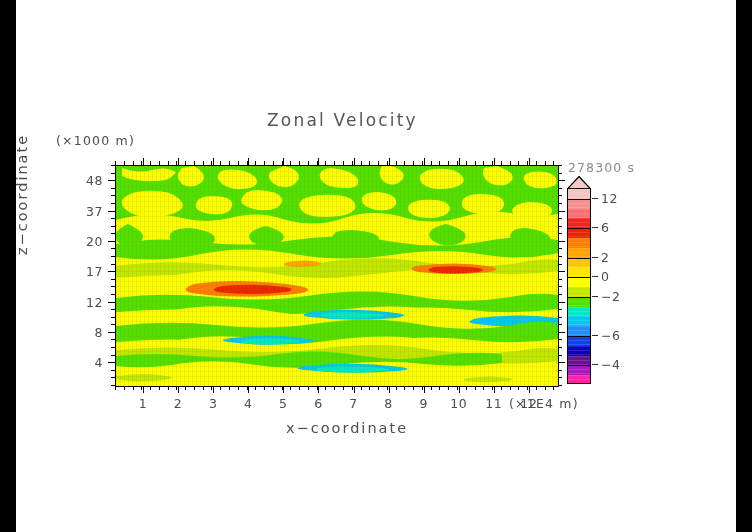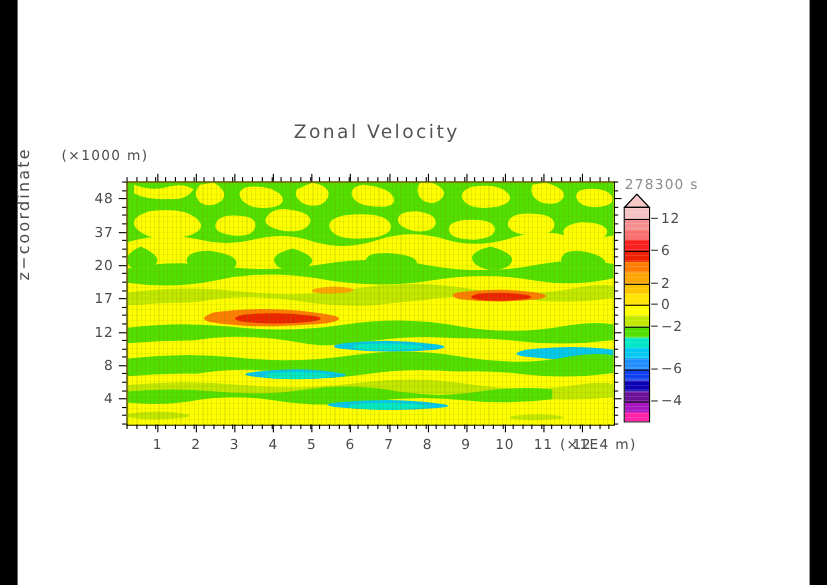--- a/index.html
+++ b/index.html
@@ -192,20 +192,21 @@
 <div id="root">
   <div id="canvas">
 
     <div class="txt" id="plot-title">Zonal Velocity</div>
 
     <div class="txt" id="timestamp">278300 s</div>
 
     <div class="txt" id="y-unit-label">(×1000 m)</div>
     <div class="txt" id="x-unit-label">(×1E4 m)</div>
 
+    <div class="txt" id="x-axis-title">x−coordinate</div>
     <div class="txt" id="y-axis-title">z−coordinate</div>
 
     <div id="plot-frame">
       <svg id="field" viewBox="0 0 442 220" preserveAspectRatio="none">
         <defs>
           <clipPath id="clipPlot">
               <rect x="0" y="0" width="442" height="220"></rect>
             </clipPath>
         </defs>
         <g clip-path="url(#clipPlot)">

